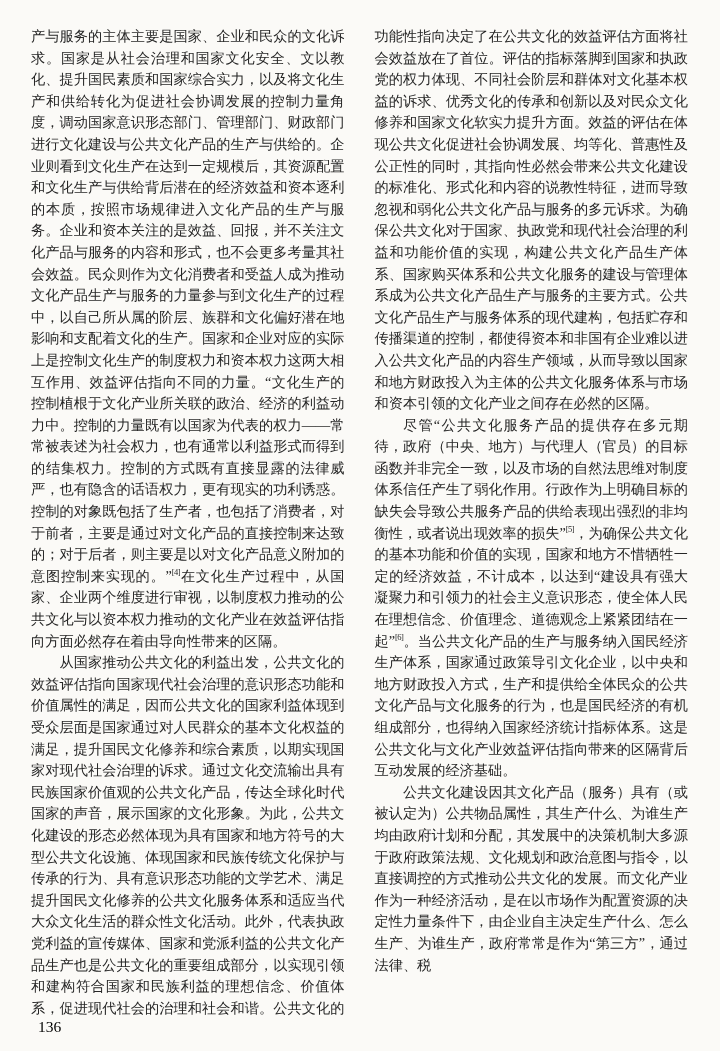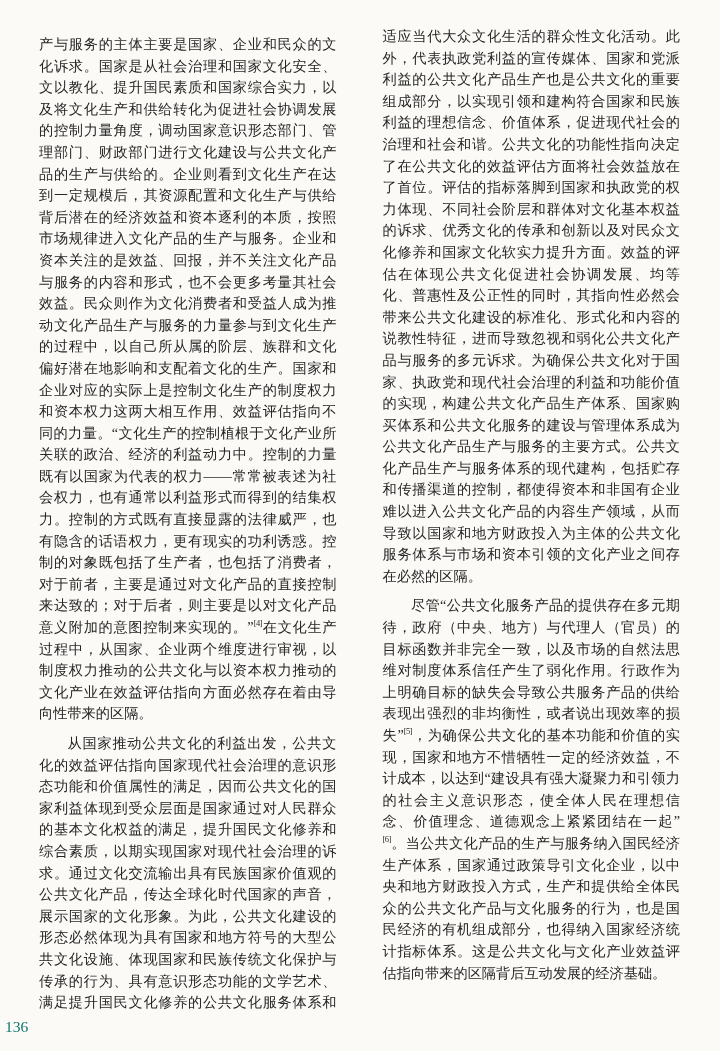--- a/index.html
+++ b/index.html
@@ -24,21 +24,21 @@
     left: 31px;
     top: 26px;
     width: 657px;
     height: 997px;
     column-count: 2;
     column-gap: 30px;
     column-fill: auto;
     overflow: hidden;
   }
   p.para {
-    margin: 8px;
+    margin: 0;
     padding: 0;
     font-size: 14.2px;
     line-height: 21.6px;
     color: #262626;
     text-align: justify;
     letter-spacing: 0;
     word-break: break-all;
   }
   p.para.indent {
     text-indent: 2em;
@@ -49,31 +49,32 @@
     color: #1e1e1e;
   }
   p.para sup {
     font-size: 8.5px;
     line-height: 0;
     vertical-align: super;
     letter-spacing: -0.5px;
   }
   .page-number {
     position: absolute;
-    left: 5px;
+    left: 38px;
     top: 1016px;
     font-size: 15.5px;
     line-height: 22px;
-    color: #0f766e;
+    color: #000000;
     font-family: "Liberation Serif", serif;
   }
 </style>
 </head>
 <body>
 
 <div class="page">
   <div class="text-columns" id="columns">
       <p class="para body"><span>产与服务的主体主要是国家、企业和民众的文化诉求。国家是从社会治理和国家文化安全、文以教化、提升国民素质和国家综合实力，以及将文化生产和供给转化为促进社会协调发展的控制力量角度，调动国家意识形态部门、管理部门、财政部门进行文化建设与公共文化产品的生产与供给的。企业则看到文化生产在达到一定规模后，其资源配置和文化生产与供给背后潜在的经济效益和资本逐利的本质，按照市场规律进入文化产品的生产与服务。企业和资本关注的是效益、回报，并不关注文化产品与服务的内容和形式，也不会更多考量其社会效益。民众则作为文化消费者和受益人成为推动文化产品生产与服务的力量参与到文化生产的过程中，以自己所从属的阶层、族群和文化偏好潜在地影响和支配着文化的生产。国家和企业对应的实际上是控制文化生产的制度权力和资本权力这两大相互作用、效益评估指向不同的力量。“文化生产的控制植根于文化产业所关联的政治、经济的利益动力中。控制的力量既有以国家为代表的权力——常常被表述为社会权力，也有通常以利益形式而得到的结集权力。控制的方式既有直接显露的法律威严，也有隐含的话语权力，更有现实的功利诱惑。控制的对象既包括了生产者，也包括了消费者，对于前者，主要是通过对文化产品的直接控制来达致的；对于后者，则主要是以对文化产品意义附加的意图控制来实现的。”</span><sup>[4]</sup><span>在文化生产过程中，从国家、企业两个维度进行审视，以制度权力推动的公共文化与以资本权力推动的文化产业在效益评估指向方面必然存在着由导向性带来的区隔。</span></p>
       <p class="para body indent"><span>从国家推动公共文化的利益出发，公共文化的效益评估指向国家现代社会治理的意识形态功能和价值属性的满足，因而公共文化的国家利益体现到受众层面是国家通过对人民群众的基本文化权益的满足，提升国民文化修养和综合素质，以期实现国家对现代社会治理的诉求。通过文化交流输出具有民族国家价值观的公共文化产品，传达全球化时代国家的声音，展示国家的文化形象。为此，公共文化建设的形态必然体现为具有国家和地方符号的大型公共文化设施、体现国家和民族传统文化保护与传承的行为、具有意识形态功能的文学艺术、满足提升国民文化修养的公共文化服务体系和适应当代大众文化生活的群众性文化活动。此外，代表执政党利益的宣传媒体、国家和党派利益的公共文化产品生产也是公共文化的重要组成部分，以实现引领和建构符合国家和民族利益的理想信念、价值体系，促进现代社会的治理和社会和谐。公共文化的功能性指向决定了在公共文化的效益评估方面将社会效益放在了首位。评估的指标落脚到国家和执政党的权力体现、不同社会阶层和群体对文化基本权益的诉求、优秀文化的传承和创新以及对民众文化修养和国家文化软实力提升方面。效益的评估在体现公共文化促进社会协调发展、均等化、普惠性及公正性的同时，其指向性必然会带来公共文化建设的标准化、形式化和内容的说教性特征，进而导致忽视和弱化公共文化产品与服务的多元诉求。为确保公共文化对于国家、执政党和现代社会治理的利益和功能价值的实现，构建公共文化产品生产体系、国家购买体系和公共文化服务的建设与管理体系成为公共文化产品生产与服务的主要方式。公共文化产品生产与服务体系的现代建构，包括贮存和传播渠道的控制，都使得资本和非国有企业难以进入公共文化产品的内容生产领域，从而导致以国家和地方财政投入为主体的公共文化服务体系与市场和资本引领的文化产业之间存在必然的区隔。</span></p>
       <p class="para body indent"><span>尽管“公共文化服务产品的提供存在多元期待，政府（中央、地方）与代理人（官员）的目标函数并非完全一致，以及市场的自然法思维对制度体系信任产生了弱化作用。行政作为上明确目标的缺失会导致公共服务产品的供给表现出强烈的非均衡性，或者说出现效率的损失”</span><sup>[5]</sup><span>，为确保公共文化的基本功能和价值的实现，国家和地方不惜牺牲一定的经济效益，不计成本，以达到“建设具有强大凝聚力和引领力的社会主义意识形态，使全体人民在理想信念、价值理念、道德观念上紧紧团结在一起”</span><sup>[6]</sup><span>。当公共文化产品的生产与服务纳入国民经济生产体系，国家通过政策导引文化企业，以中央和地方财政投入方式，生产和提供给全体民众的公共文化产品与文化服务的行为，也是国民经济的有机组成部分，也得纳入国家经济统计指标体系。这是公共文化与文化产业效益评估指向带来的区隔背后互动发展的经济基础。</span></p>
+      <p class="para body indent"><span>公共文化建设因其文化产品（服务）具有（或被认定为）公共物品属性，其生产什么、为谁生产均由政府计划和分配，其发展中的决策机制大多源于政府政策法规、文化规划和政治意图与指令，以直接调控的方式推动公共文化的发展。而文化产业作为一种经济活动，是在以市场作为配置资源的决定性力量条件下，由企业自主决定生产什么、怎么生产、为谁生产，政府常常是作为“第三方”，通过法律、税</span></p>
     </div>
   <div class="page-number">136</div>
 </div>
 
 </body></html>

